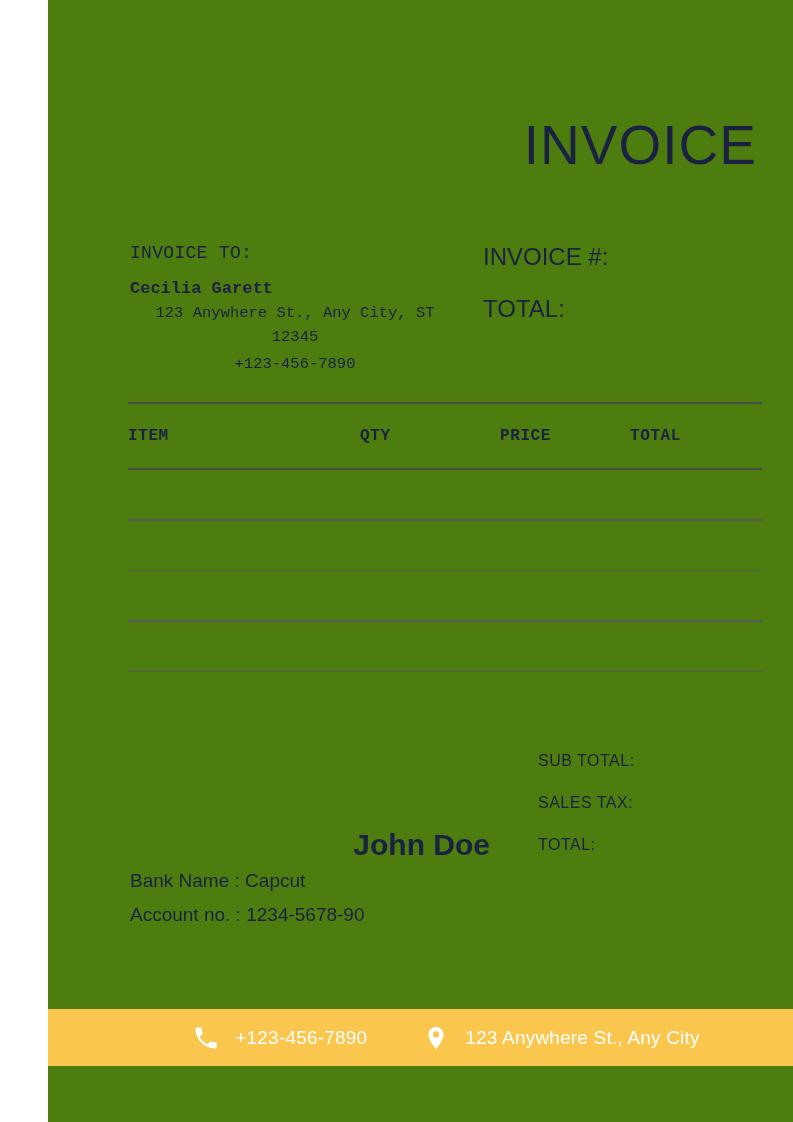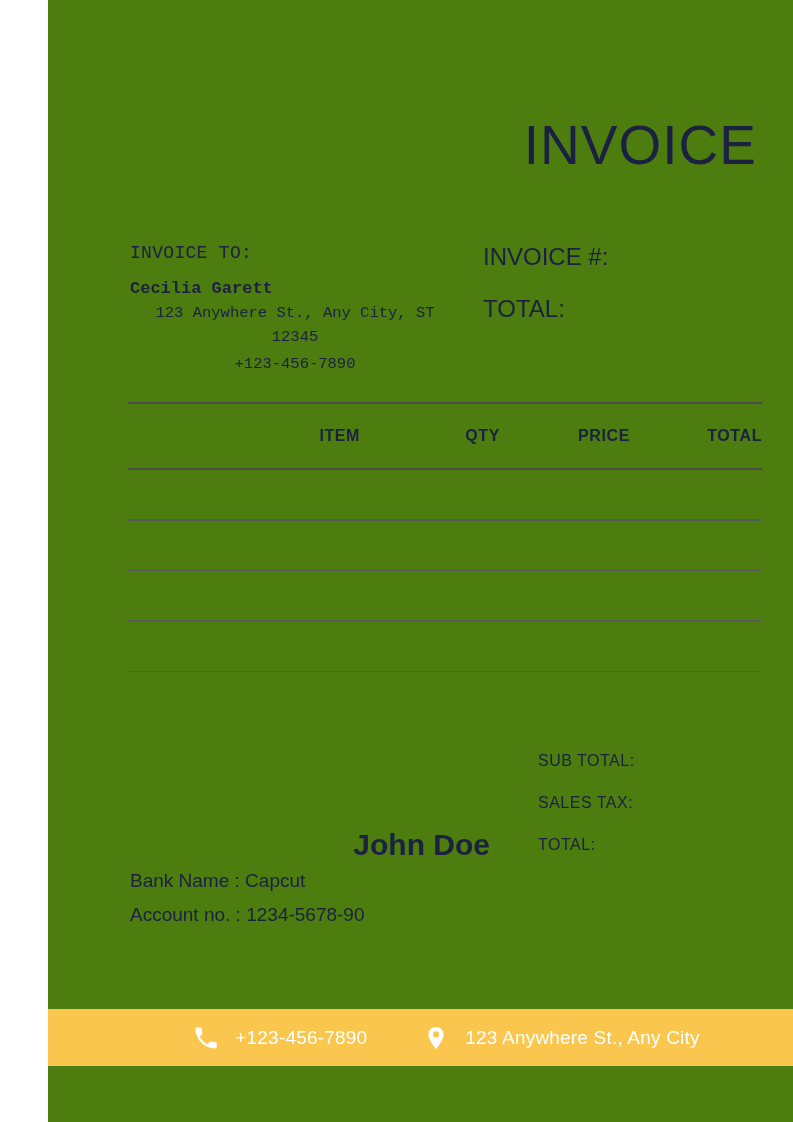--- a/index.html
+++ b/index.html
@@ -98,21 +98,22 @@
   .thead {
     display: flex;
     align-items: center;
     height: 64px;
   }
   .th {
     font-size: 16px;
     font-weight: bold;
     letter-spacing: 0.6px;
     color: #1b2141;
-    text-align: right;
+    text-align: left;
+    font-family: Liberation Mono, monospace;
   }
   .th-item { width: 232px; }
   .th-qty { width: 140px; }
   .th-price { width: 130px; }
   .th-total { width: 132px; }
 
   .trow {
     height: 49px;
   }
 

